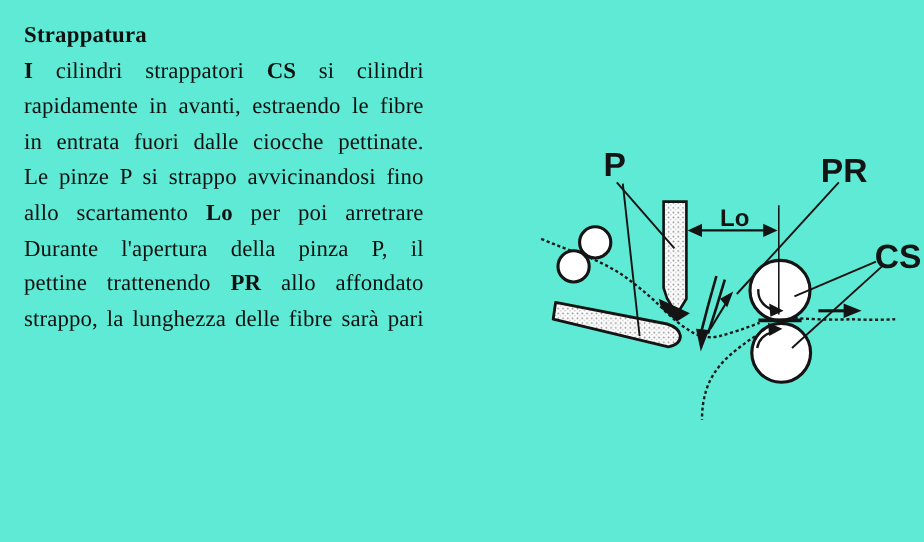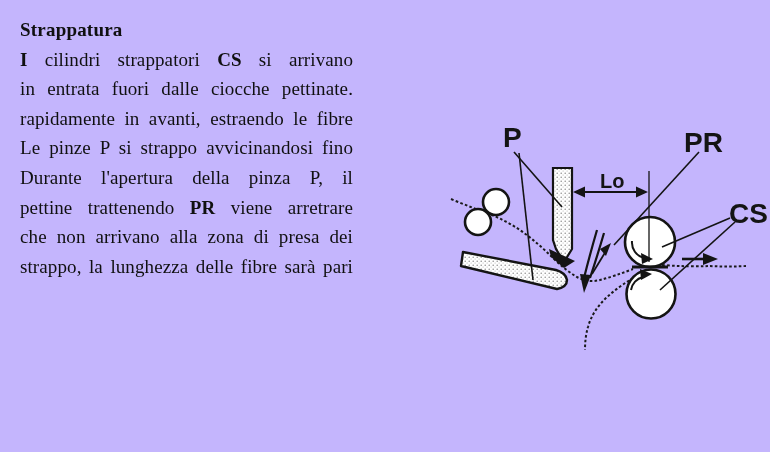--- a/index.html
+++ b/index.html
@@ -1,19 +1,19 @@
 <!DOCTYPE html>
 <html><head>
 <meta charset="utf-8">
 <style>
   html, body { margin: 0; padding: 0; background: #ffffff; }
   .page {
     position: relative;
     width: 770px; height: 452px;
-    background: #c4b5fd;
+    background: #5eead4;
     overflow: hidden;
     font-family: "Liberation Serif", serif;
   }
   .textcol {
     position: absolute;
     left: 20px; top: 15px;
     width: 333px;
     color: #101010;
   }
   .tline {
@@ -38,27 +38,27 @@
     fill: #141414;
   }
 </style>
 </head>
 <body>
 
 <div class="page">
 
   <div class="textcol">
       <div class="tline end head"><span class="b">Strappatura</span></div>
-      <div class="tline"><span class="b">I</span><span> cilindri strappatori </span><span class="b">CS</span><span> si arrivano</span></div>
+      <div class="tline"><span class="b">I</span><span> cilindri strappatori </span><span class="b">CS</span><span> si cilindri</span></div>
+      <div class="tline"><span>rapidamente in avanti, estraendo le fibre</span></div>
       <div class="tline"><span>in entrata fuori dalle ciocche pettinate.</span></div>
-      <div class="tline"><span>rapidamente in avanti, estraendo le fibre</span></div>
       <div class="tline"><span>Le pinze P si strappo avvicinandosi fino</span></div>
+      <div class="tline"><span>allo scartamento </span><span class="b">Lo</span><span> per poi arretrare</span></div>
       <div class="tline"><span>Durante l'apertura della pinza P, il</span></div>
-      <div class="tline"><span>pettine trattenendo </span><span class="b">PR</span><span> viene arretrare</span></div>
-      <div class="tline"><span>che non arrivano alla zona di presa dei</span></div>
+      <div class="tline"><span>pettine trattenendo </span><span class="b">PR</span><span> allo affondato</span></div>
       <div class="tline"><span>strappo, la lunghezza delle fibre sarà pari</span></div>
     </div>
 
   <svg class="diagram" viewBox="435 100 335 260" width="335" height="260" xmlns="http://www.w3.org/2000/svg">
     <defs>
       <pattern id="stip" width="4" height="4" patternUnits="userSpaceOnUse">
         <rect width="4" height="4" fill="#ffffff"></rect>
         <circle cx="1.2" cy="1.2" r="0.75" fill="#8a8a8a"></circle>
         <circle cx="3.1" cy="3.0" r="0.55" fill="#a8a8a8"></circle>
       </pattern>

